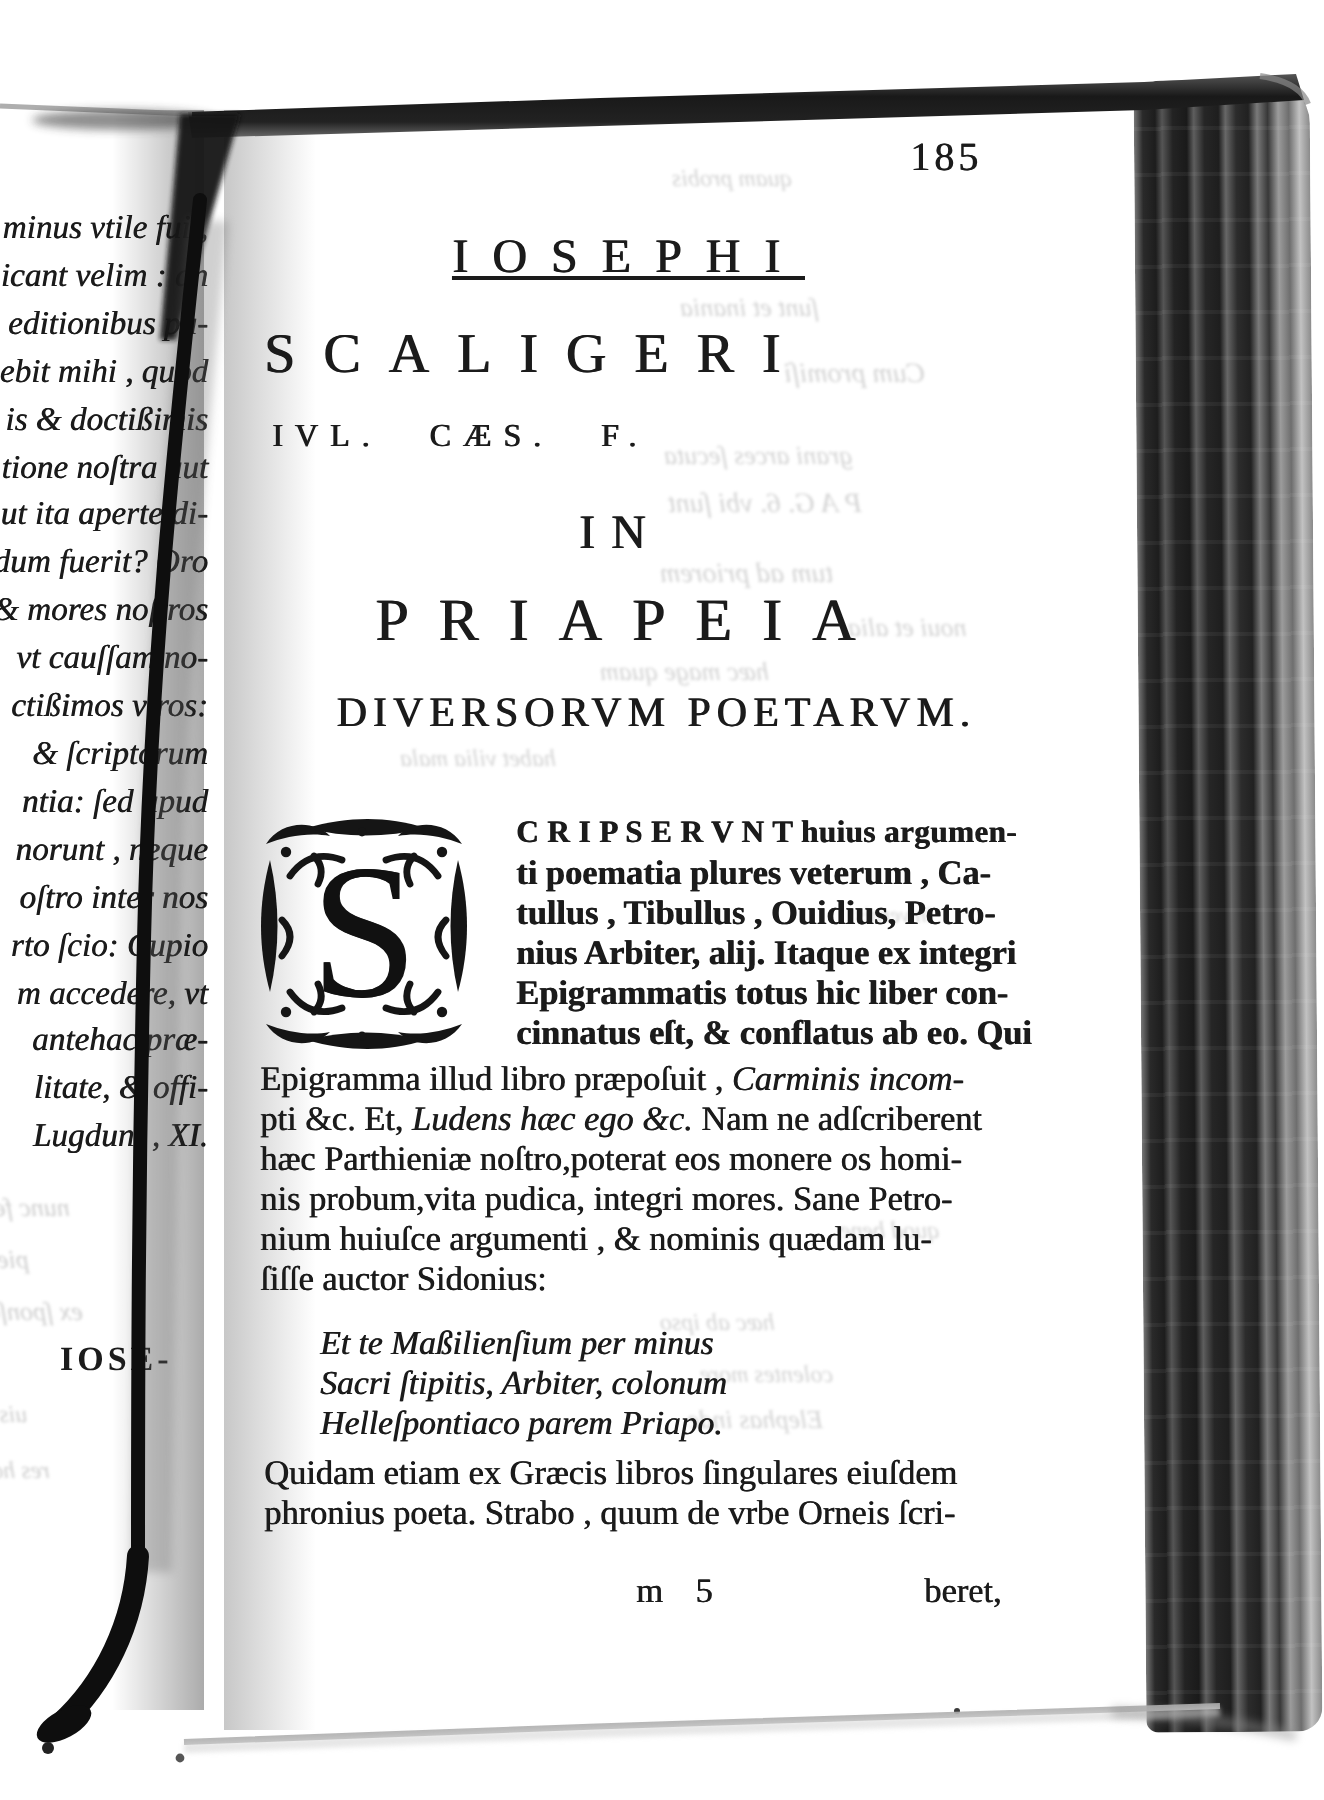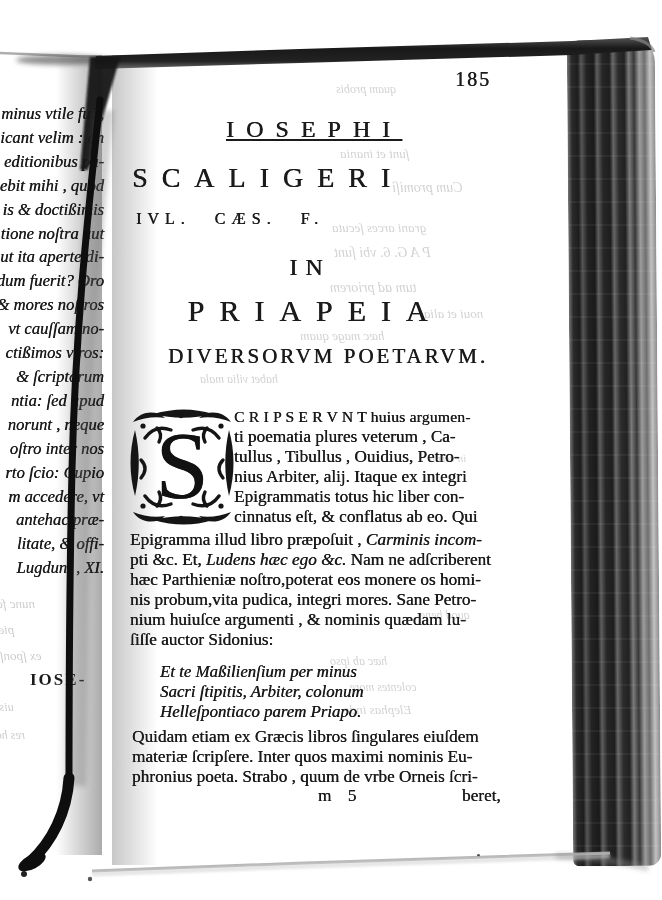--- a/index.html
+++ b/index.html
@@ -79,21 +79,21 @@
   .t1{top:116px;font-size:24px;letter-spacing:12px;transform:translateX(-16px);text-decoration:underline;}
   .t2{top:162px;font-size:28px;letter-spacing:14px;transform:translateX(-62px);}
   .t3{top:210px;font-size:16px;letter-spacing:6px;word-spacing:14px;transform:translateX(-100px);}
   .t4{top:254px;font-size:24px;letter-spacing:8px;transform:translateX(-20px);}
   .t5{top:294px;font-size:30px;letter-spacing:15px;transform:translateX(-15px);}
   .t6{top:344px;font-size:21px;letter-spacing:3px;transform:translateX(-2px);}
 
   .body-block{position:absolute;left:130px;top:406px;width:402px;
     font-size:17.2px;line-height:20.1px;text-shadow:0.35px 0 0 currentColor;}
   .dropcap-wrap{position:absolute;left:-3px;top:2px;width:110px;height:118px;}
-  .ind-lines{position:absolute;left:104px;top:1px;}
+  .ind-lines{position:absolute;left:128px;top:1px;font-weight:bold;}
   .ind-lines .bline{white-space:nowrap;}
   .ind-lines .bline:nth-child(1){font-size:15.6px;letter-spacing:.2px;}
   .full-lines{position:absolute;left:0;top:124px;}
   .full-lines .bline{white-space:nowrap;}
   .seg-italic{font-style:italic;}
   .verse{position:absolute;left:30px;top:256px;font-style:italic;
     font-size:16.8px;line-height:20.2px;}
   .verse .bline{white-space:nowrap;}
   .para2{position:absolute;left:2px;top:321px;}
   .para2 .bline{white-space:nowrap;}
@@ -232,21 +232,20 @@
         </div>
 
       <div class="verse">
           <div class="bline">Et te Maßilienſium per minus</div>
           <div class="bline">Sacri ſtipitis, Arbiter, colonum</div>
           <div class="bline">Helleſpontiaco parem Priapo.</div>
         </div>
 
       <div class="para2">
           <div class="bline">Quidam etiam ex Græcis libros ſingulares eiuſdem</div>
-          <div class="bline">materiæ ſcripſere. Inter quos maximi nominis Eu-</div>
           <div class="bline">phronius poeta. Strabo , quum de vrbe Orneis ſcri-</div>
         </div>
 
       <div class="sigrow">
         <span class="sig">m 5</span>
         <span class="catch">beret,</span>
       </div>
     </div>
 
     <div class="speck"></div>

